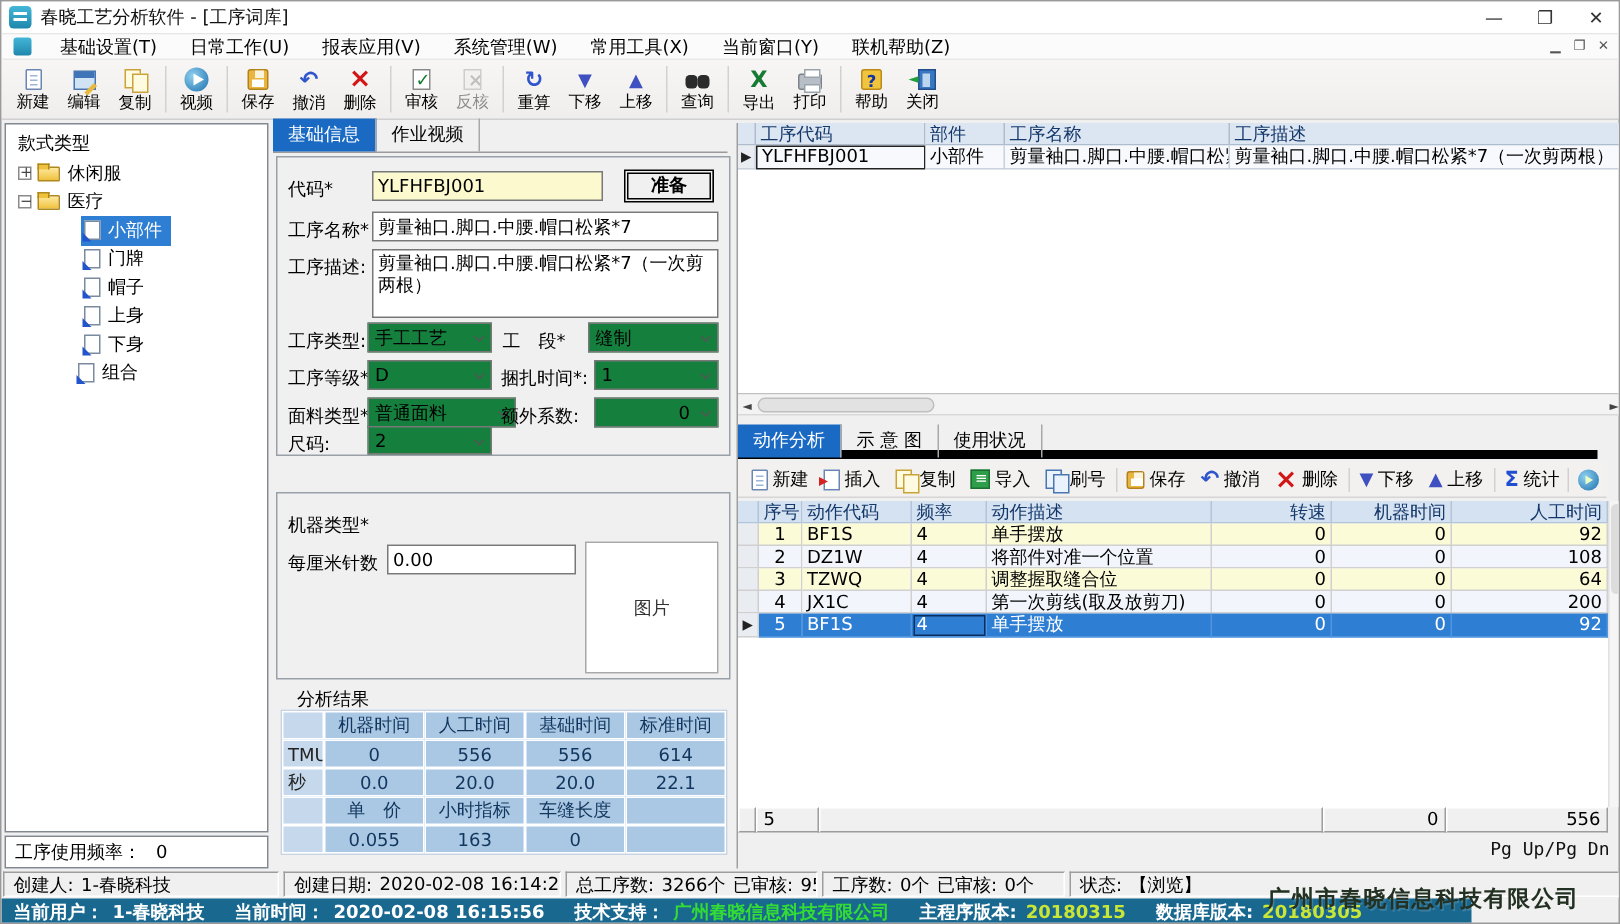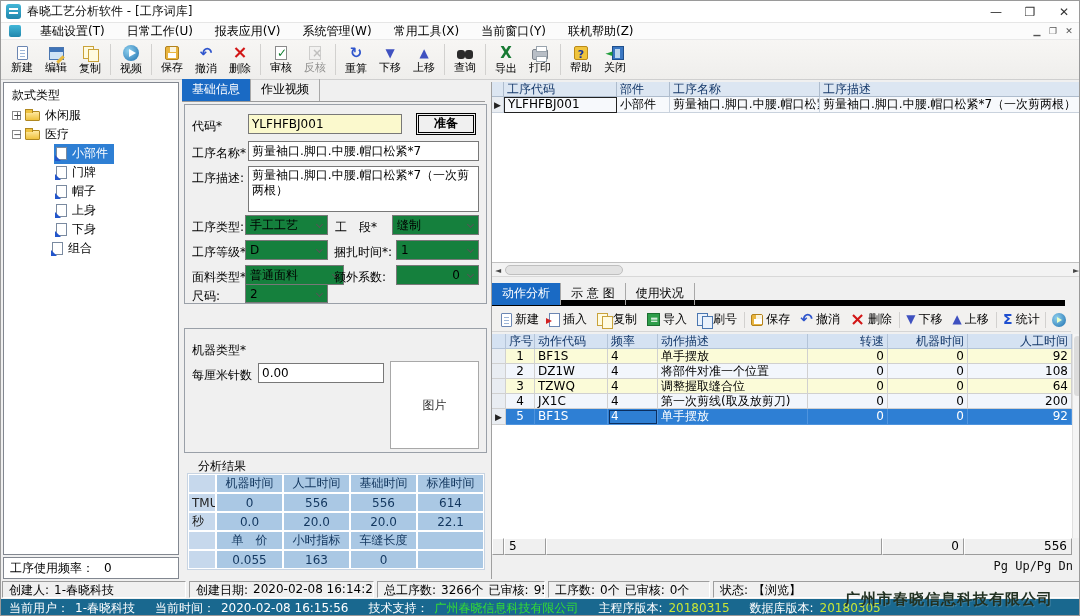--- a/index.html
+++ b/index.html
@@ -134,21 +134,21 @@
 .arow.sel .focus{outline:1px solid #0b2e5e;outline-offset:-2px}
 .amarker{display:flex;align-items:center;justify-content:center;background:#e9edf2;border-right:1px solid #d0d0d0;border-bottom:1px solid #d0d0d0;font-size:9px;color:#222}
 .arow.sel .amarker{background:#e9edf2;color:#222}
 .afooter{position:absolute;left:0;bottom:24px;width:580px;height:17px;display:grid;grid-template-columns:12px 42px 1fr 82px 108px;background:#f0f0f0}
 .fcell{border:1px solid;border-color:#ffffff #9c9c9c #9c9c9c #ffffff;background:#f0f0f0;padding:0 4px;line-height:14px;overflow:hidden}
 .fcell.num{text-align:right}
 .pager{position:absolute;right:8px;bottom:6px;font-family:"DejaVu Sans Mono","Liberation Mono",monospace;font-size:12px;color:#111}
 
 .status1{position:absolute;left:0;top:580px;width:1080px;height:18px;background:#f0f0f0;display:flex;gap:3px;padding:0 1px}
 .s1sec{border:1px solid;border-color:#9d9d9d #ffffff #ffffff #9d9d9d;height:17px;display:flex;align-items:flex-start;gap:5px;padding:0 6px;white-space:nowrap;overflow:hidden}
-.status2{position:absolute;left:0;top:598px;width:1080px;height:18px;background:#19688f;color:#fff;display:flex;align-items:center;gap:6px;padding:4px 8px;font-weight:normal;white-space:nowrap;overflow:hidden}
+.status2{position:absolute;left:0;top:598px;width:980px;height:18px;background:#19688f;color:#fff;display:flex;align-items:center;gap:6px;padding:4px 8px;font-weight:bold;white-space:nowrap;overflow:hidden}
 .green{color:#33dd33}
 .limegreen{color:#c9e636}
 .corner-co{position:absolute;right:26px;top:589px;font-size:15px;font-weight:bold;color:#223122;z-index:5;letter-spacing:1px;text-shadow:1px 1px 0 rgba(255,255,255,.15)}
 </style>
 </head>
 <body>
 
 <div id="app">
 
   <div class="titlebar">

